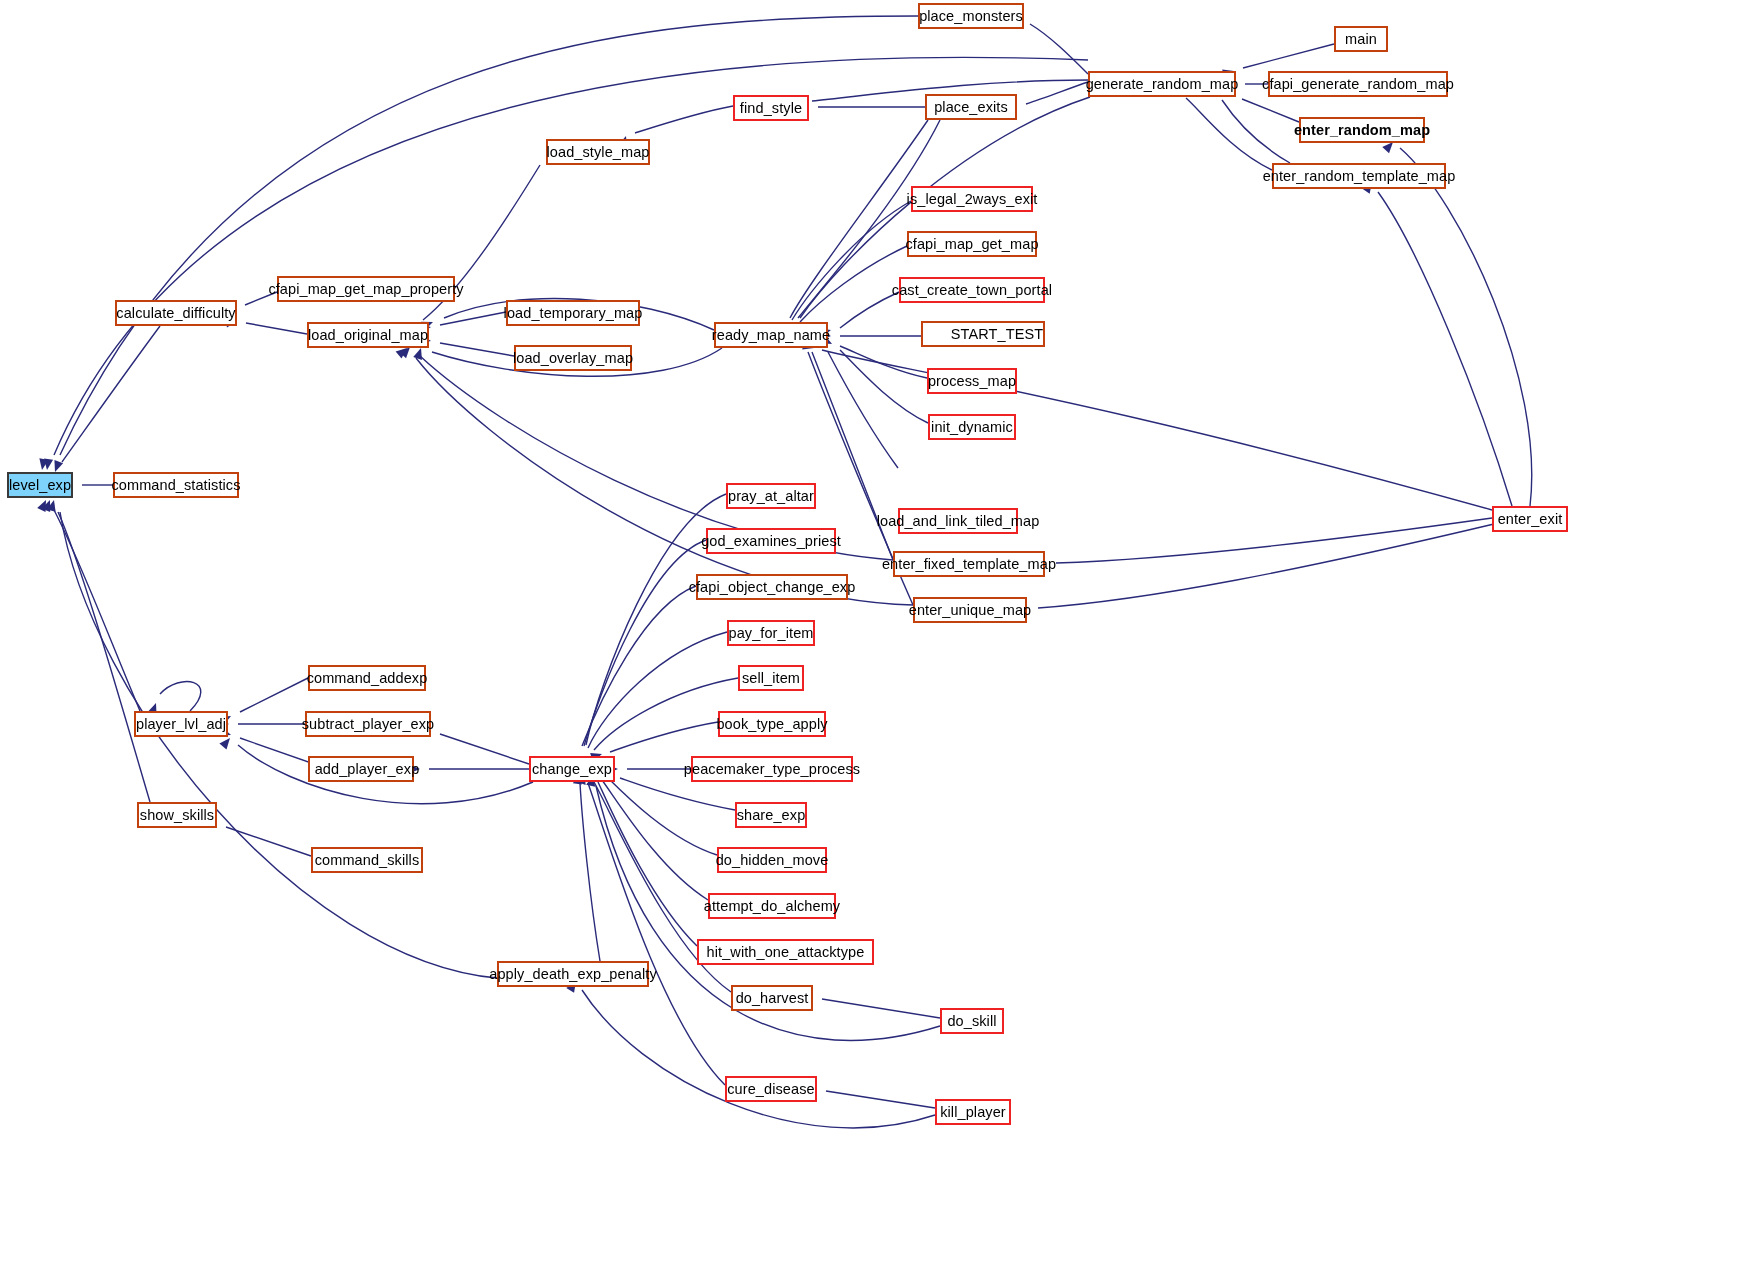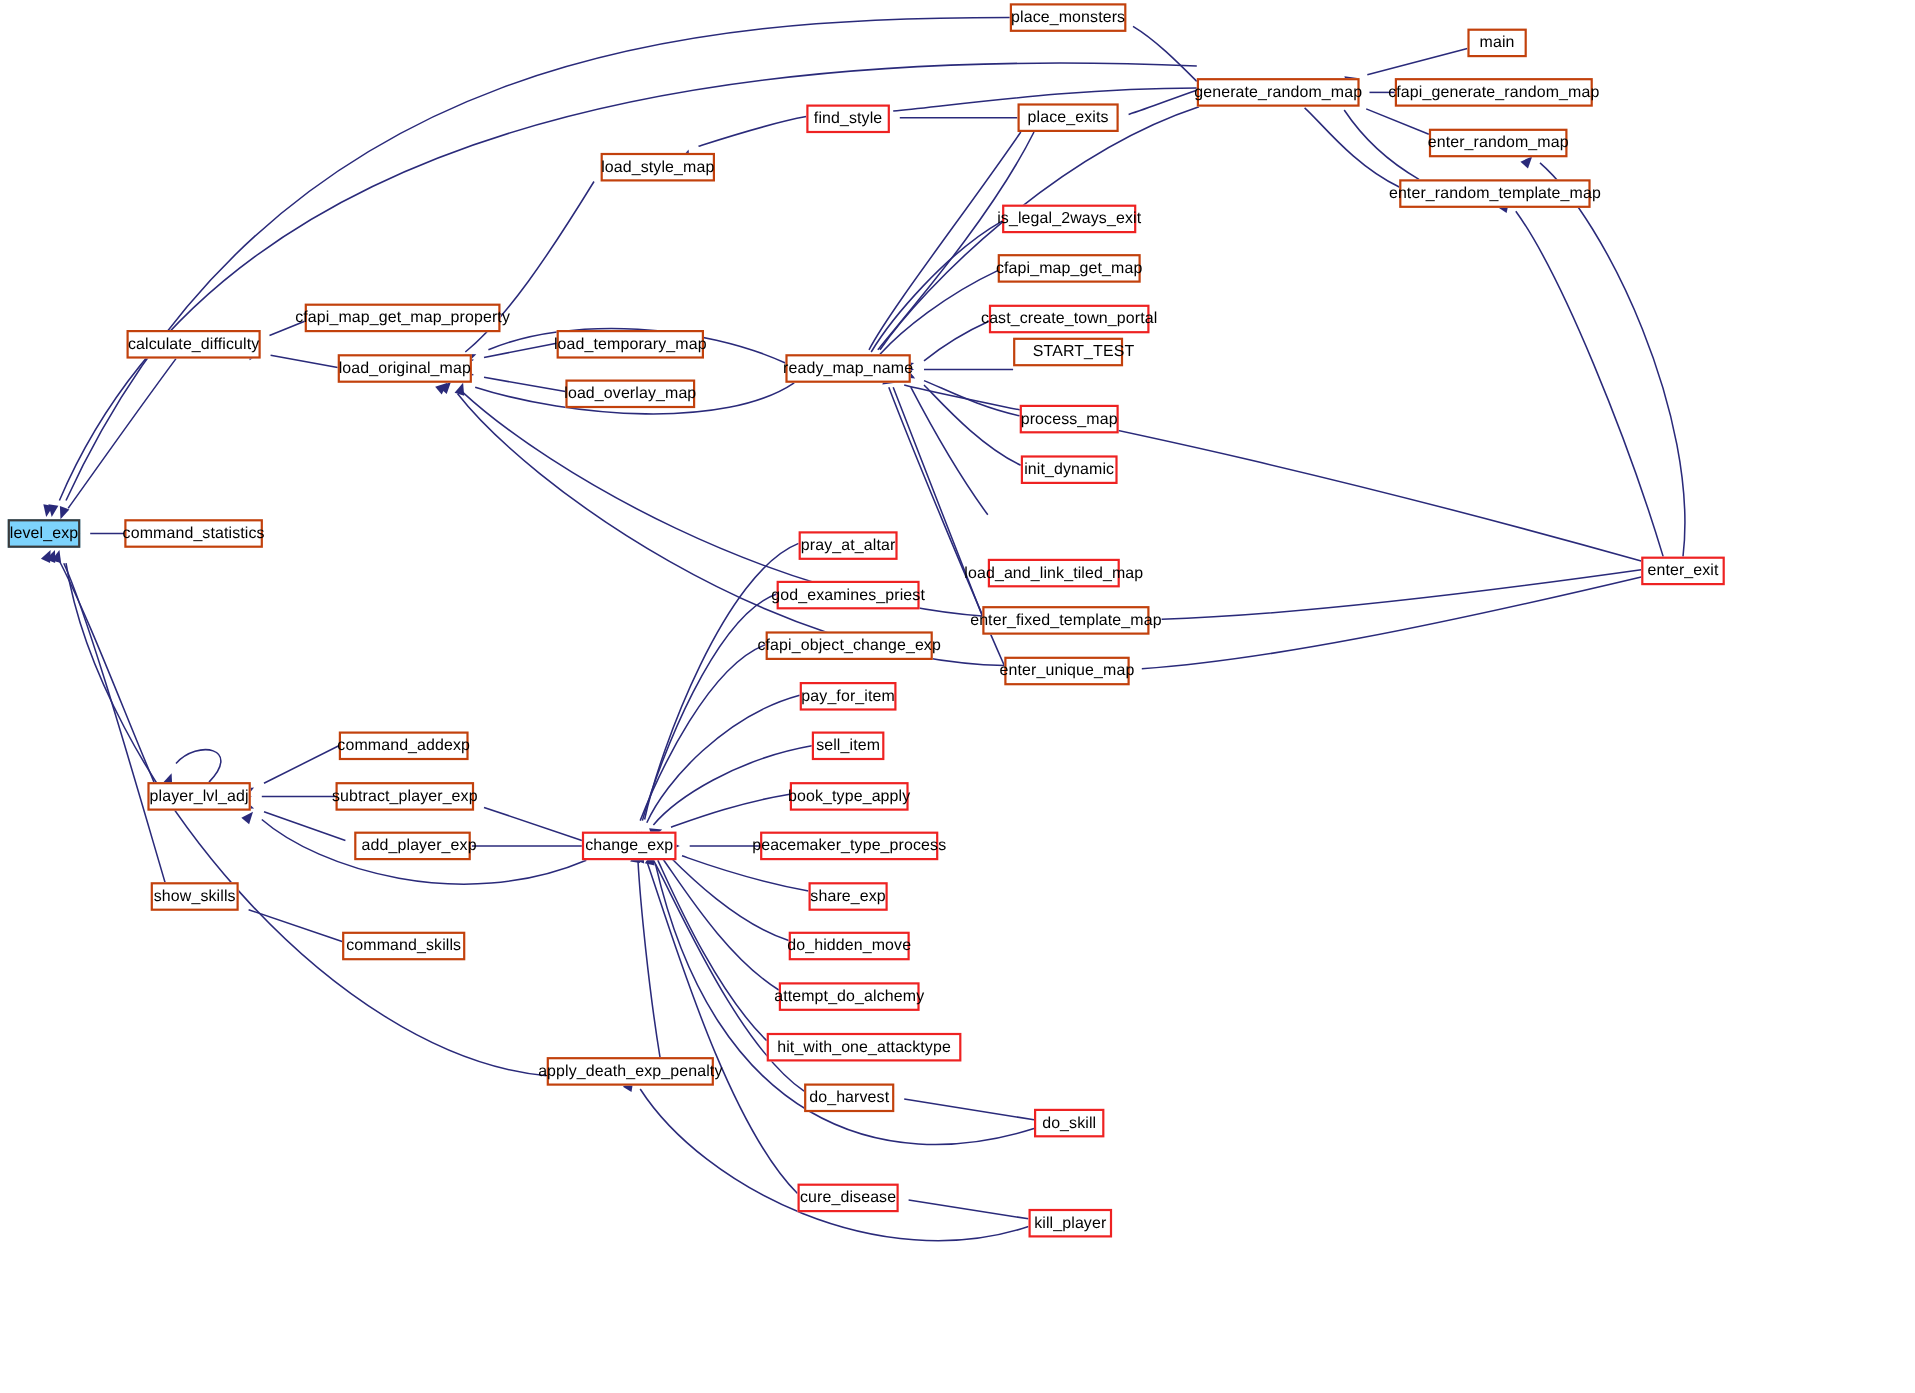--- a/index.html
+++ b/index.html
@@ -228,36 +228,36 @@
       </div>
       <div class="node" style="left: 1088px; top: 71px; width: 148px; height: 26px;">
         <span class="node-label">generate_random_map</span>
       </div>
       <div class="node" style="left: 1334px; top: 26px; width: 54px; height: 26px;">
         <span class="node-label">main</span>
       </div>
       <div class="node" style="left: 1268px; top: 71px; width: 180px; height: 26px;">
         <span class="node-label">cfapi_generate_random_map</span>
       </div>
-      <div class="node" style="left: 1299px; top: 117px; width: 126px; height: 26px;">
+      <div class="node" style="left: 1299px; top: 117px; width: 126px; height: 26px; font-weight: bold;">
         <span class="node-label">enter_random_map</span>
       </div>
       <div class="node" style="left: 1272px; top: 163px; width: 174px; height: 26px;">
         <span class="node-label">enter_random_template_map</span>
       </div>
       <div class="node red" style="left: 911px; top: 186px; width: 122px; height: 26px;">
         <span class="node-label">is_legal_2ways_exit</span>
       </div>
       <div class="node" style="left: 907px; top: 231px; width: 130px; height: 26px;">
         <span class="node-label">cfapi_map_get_map</span>
       </div>
       <div class="node red" style="left: 899px; top: 277px; width: 146px; height: 26px;">
         <span class="node-label">cast_create_town_portal</span>
       </div>
-      <div class="node" style="left: 921px; top: 307px; width: 100px; height: 26px; padding-left: 28px;">
+      <div class="node" style="left: 921px; top: 321px; width: 124px; height: 26px; padding-left: 28px;">
         <span class="node-label">START_TEST</span>
       </div>
       <div class="node red" style="left: 927px; top: 368px; width: 90px; height: 26px;">
         <span class="node-label">process_map</span>
       </div>
       <div class="node red" style="left: 928px; top: 414px; width: 88px; height: 26px;">
         <span class="node-label">init_dynamic</span>
       </div>
       <div class="node red" style="left: 898px; top: 484px; width: 120px; height: 26px; margin-top: 24px;">
         <span class="node-label">load_and_link_tiled_map</span>
@@ -324,21 +324,21 @@
       </div>
       <div class="node" style="left: 134px; top: 711px; width: 94px; height: 26px;">
         <span class="node-label">player_lvl_adj</span>
       </div>
       <div class="node" style="left: 308px; top: 665px; width: 118px; height: 26px;">
         <span class="node-label">command_addexp</span>
       </div>
       <div class="node" style="left: 305px; top: 711px; width: 126px; height: 26px;">
         <span class="node-label">subtract_player_exp</span>
       </div>
-      <div class="node" style="left: 322px; top: 756px; width: 106px; height: 26px; padding-left: 12px;">
+      <div class="node" style="left: 308px; top: 756px; width: 106px; height: 26px; padding-left: 12px;">
         <span class="node-label">add_player_exp</span>
       </div>
       <div class="node" style="left: 137px; top: 802px; width: 80px; height: 26px;">
         <span class="node-label">show_skills</span>
       </div>
       <div class="node" style="left: 311px; top: 847px; width: 112px; height: 26px;">
         <span class="node-label">command_skills</span>
       </div>
     </div>
 </div>

